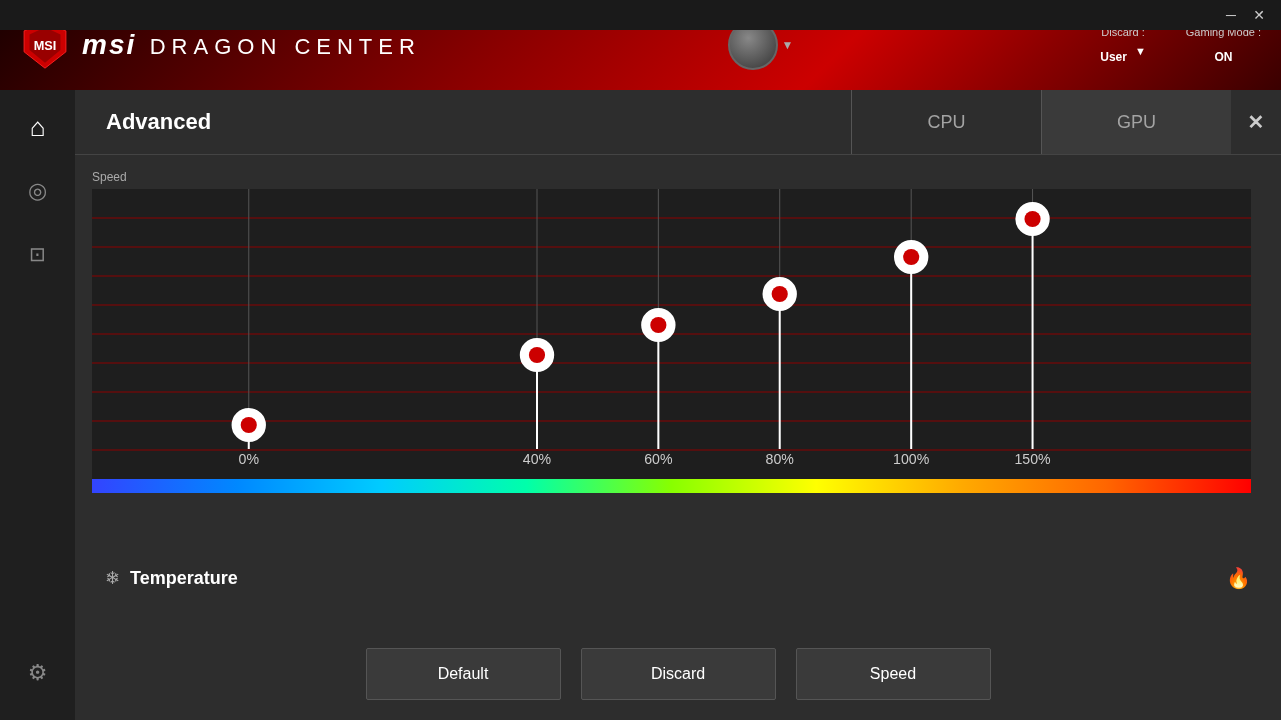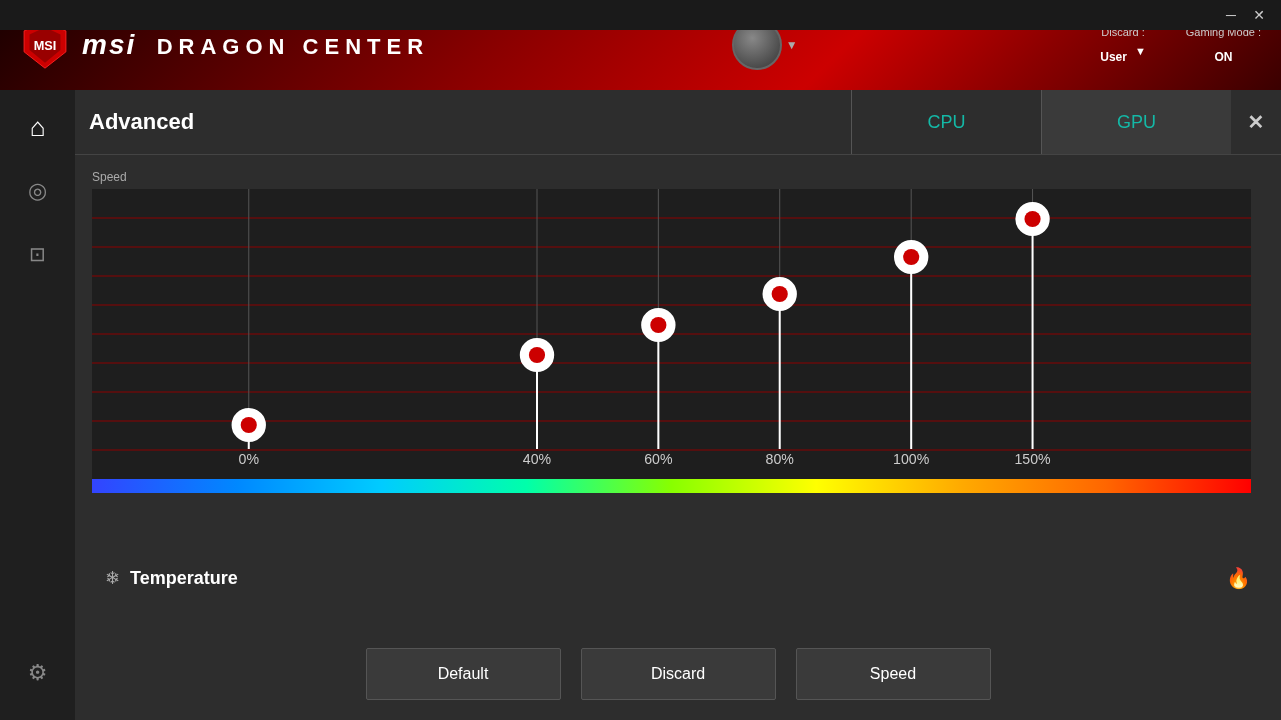--- a/index.html
+++ b/index.html
@@ -64,22 +64,22 @@
       color: white;
       font-size: 28px;
       font-weight: bold;
       font-style: italic;
       letter-spacing: 2px;
     }
     #dragon-center-text {
       color: white;
       font-size: 22px;
       letter-spacing: 6px;
-      font-weight: 700;
-      margin-left: 16px;
+      font-weight: 400;
+      margin-left: 9px;
     }
     #header-center {
       display: flex;
       align-items: center;
     }
     #profile-btn {
       display: flex;
       align-items: center;
       gap: 4px;
       cursor: pointer;
@@ -183,37 +183,38 @@
       height: 65px;
       border-bottom: 1px solid #444;
       position: relative;
     }
 
     #panel-title-area {
       display: flex;
       align-items: center;
       padding: 0 14px;
       flex: 1;
+      margin-left: 17px;
     }
     #panel-title {
       color: white;
       font-size: 22px;
       font-weight: bold;
     }
 
     #tab-area {
       display: flex;
       align-items: stretch;
     }
     .tab {
       width: 190px;
       display: flex;
       align-items: center;
       justify-content: center;
-      color: #14b8a6;
+      color: #a3a3a3;
       font-size: 18px;
       cursor: pointer;
       border-left: 1px solid #555;
       background: #3a3a3a;
       position: relative;
     }
     .tab.active {
       background: #2d2d2d;
     }
     .tab:after {

